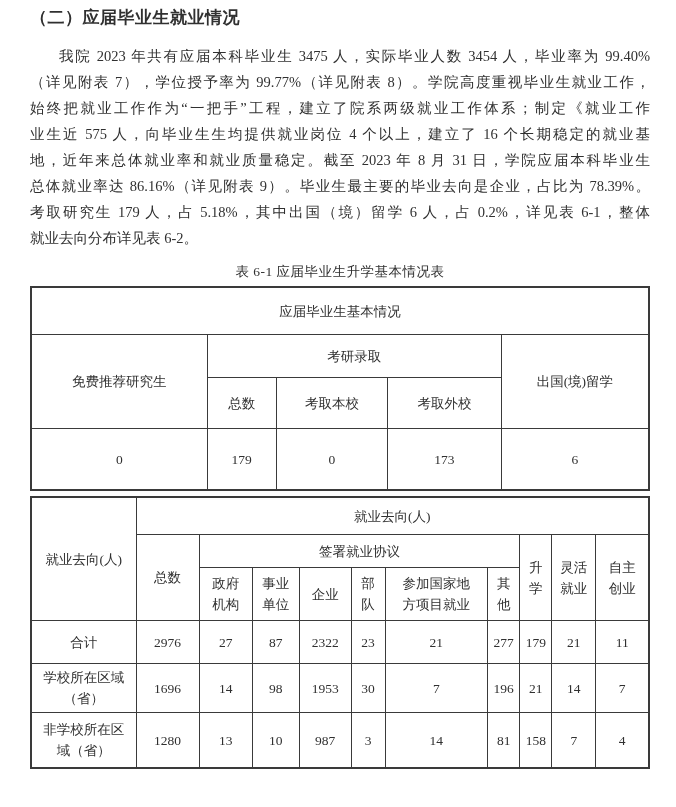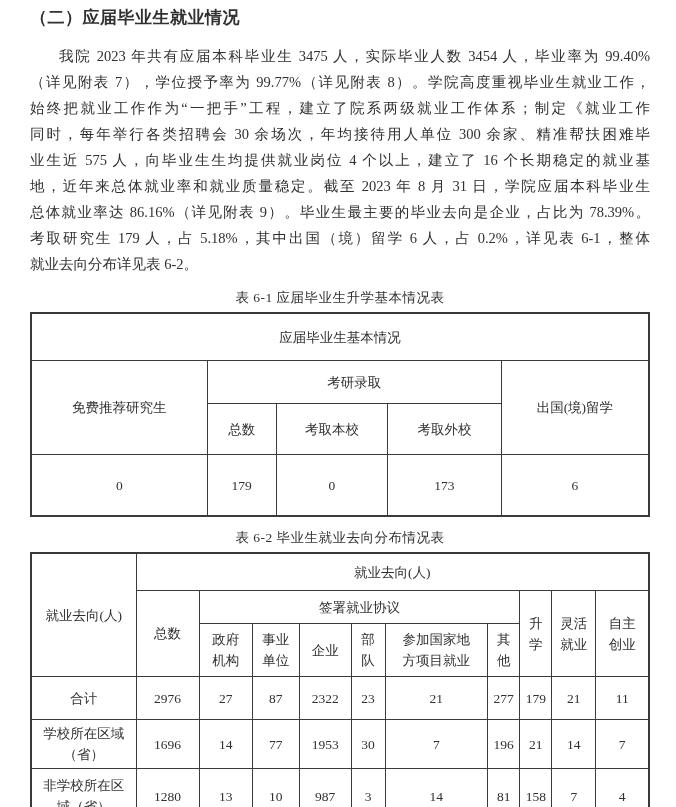--- a/index.html
+++ b/index.html
@@ -90,21 +90,20 @@
 <body>
 
 <div class="page">
 
   <h2 class="doc-heading">（二）应届毕业生就业情况</h2>
 
   <div class="paragraph">
     <div class="para-line first">我院 2023 年共有应届本科毕业生 3475 人，实际毕业人数 3454 人，毕业率为 99.40%</div>
     <div class="para-line">（详见附表 7），学位授予率为 99.77%（详见附表 8）。学院高度重视毕业生就业工作，</div>
     <div class="para-line">始终把就业工作作为“一把手”工程，建立了院系两级就业工作体系；制定《就业工作</div>
-    <div class="para-line">同时，每年举行各类招聘会 30 余场次，年均接待用人单位 300 余家、精准帮扶困难毕</div>
     <div class="para-line">业生近 575 人，向毕业生生均提供就业岗位 4 个以上，建立了 16 个长期稳定的就业基</div>
     <div class="para-line">地，近年来总体就业率和就业质量稳定。截至 2023 年 8 月 31 日，学院应届本科毕业生</div>
     <div class="para-line">总体就业率达 86.16%（详见附表 9）。毕业生最主要的毕业去向是企业，占比为 78.39%。</div>
     <div class="para-line">考取研究生 179 人，占 5.18%，其中出国（境）留学 6 人，占 0.2%，详见表 6-1，整体</div>
     <div class="para-line last">就业去向分布详见表 6-2。</div>
   </div>
 
   <div class="table-caption">表 6-1 应届毕业生升学基本情况表</div>
 
   <table class="doc-table">
@@ -132,21 +131,20 @@
       <tr class="t1-r4">
         <td>0</td>
         <td>179</td>
         <td>0</td>
         <td>173</td>
         <td>6</td>
       </tr>
     </tbody>
   </table>
 
-  <div class="table-caption">表 6-2 毕业生就业去向分布情况表</div>
 
   <table class="doc-table">
     <colgroup>
       <col style="width:17%">
       <col style="width:10.2%">
       <col style="width:8.6%">
       <col style="width:7.6%">
       <col style="width:8.4%">
       <col style="width:5.5%">
       <col style="width:16.6%">
@@ -194,21 +192,21 @@
         <td>277</td>
         <td>179</td>
         <td>21</td>
         <td>11</td>
       </tr>
       <tr class="t2-d2">
         <td>学校所在区域
 （省）</td>
         <td>1696</td>
         <td>14</td>
-        <td>77</td>
+        <td>98</td>
         <td>1953</td>
         <td>30</td>
         <td>7</td>
         <td>196</td>
         <td>21</td>
         <td>14</td>
         <td>7</td>
       </tr>
       <tr class="t2-d3">
         <td>非学校所在区

